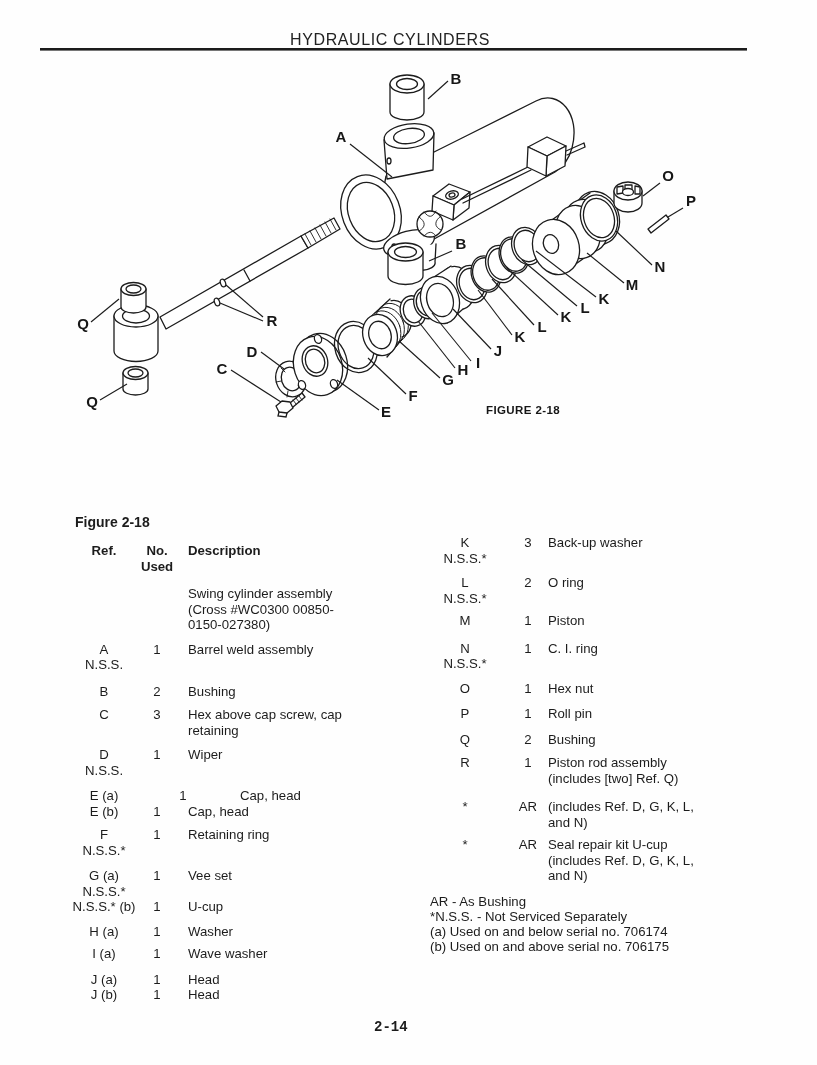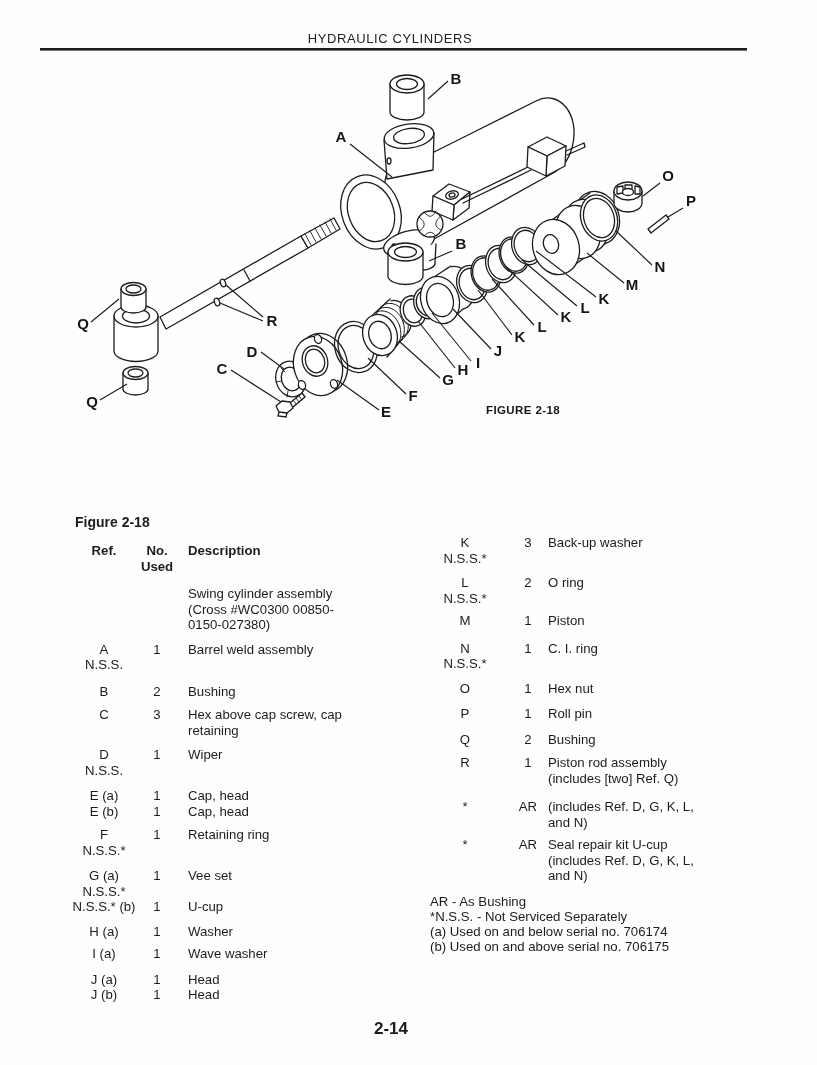--- a/index.html
+++ b/index.html
@@ -1,20 +1,20 @@
 <!DOCTYPE html>
 <html><head>
 <meta charset="utf-8">
 <style>
   html,body{margin:0;padding:0;background:#e8e8e8;}
   .page{position:relative;width:817px;height:1065px;background:#fefefe;
         font-family:"Liberation Sans",sans-serif;color:#1c1c1c;overflow:hidden;margin:0 auto;}
   
   .hdr-title{position:absolute;top:31px;left:0;width:780px;text-align:center;
-             font-size:13px;letter-spacing:.6px;color:#222;}
+             font-size:16px;letter-spacing:.6px;color:#222;}
   .hdr-rule{position:absolute;top:48px;left:40px;width:707px;height:2px;background:#1c1c1c;
             border-bottom:1px solid #777;}
   
   .fig-svg{position:absolute;top:0;left:0;}
   .fig-caption{position:absolute;top:404px;left:486px;font-size:11.5px;font-weight:bold;
                letter-spacing:.4px;color:#161616;}
   .st{fill:#fff;stroke:#1c1c1c;stroke-width:1.3;stroke-linejoin:round;stroke-linecap:round;}
   .ln{fill:none;stroke:#1c1c1c;stroke-width:1.3;stroke-linecap:round;}
   .thin{stroke-width:.9;}
   .mask{fill:#fff;stroke:none;}
@@ -32,21 +32,21 @@
   .c-used{width:38px;text-align:center;flex:none;}
   .c-desc{margin-left:12px;flex:1;}
   .col-right .c-ref{width:90px;}
   .col-right .c-used{width:36px;}
   .col-right .c-desc{margin-left:2px;}
   .rows{margin-top:0;}
   .prow{display:flex;align-items:flex-start;}
   .refline,.descline{white-space:nowrap;}
   .notes{margin-left:10px;margin-top:10px;line-height:15.2px;}
   
-  .page-num{position:absolute;top:1019px;left:374px;font-weight:bold;font-size:17px;}
+  .page-num{position:absolute;top:1019px;left:374px;font-weight:bold;font-size:14px;font-family:Liberation Mono, monospace;}
 </style>
 </head>
 <body>
 
 <div class="page">
 
   <div class="hdr-title">HYDRAULIC CYLINDERS</div>
   <div class="hdr-rule"></div>
 
   <svg class="fig-svg" width="817" height="500" viewBox="0 0 817 500">
@@ -344,21 +344,21 @@
             <div class="refline">D</div>
             <div class="refline">N.S.S.</div>
           </div>
           <div class="c-used">
             <div class="refline">1</div>
           </div>
           <div class="c-desc">
             <div class="descline">Wiper</div>
           </div>
         </div>
-        <div class="prow" style="margin-top: 10px;">
+        <div class="prow" style="margin-top: 10px; gap: 26px;">
           <div class="c-ref">
             <div class="refline">E (a)</div>
           </div>
           <div class="c-used">
             <div class="refline">1</div>
           </div>
           <div class="c-desc">
             <div class="descline">Cap, head</div>
           </div>
         </div>

